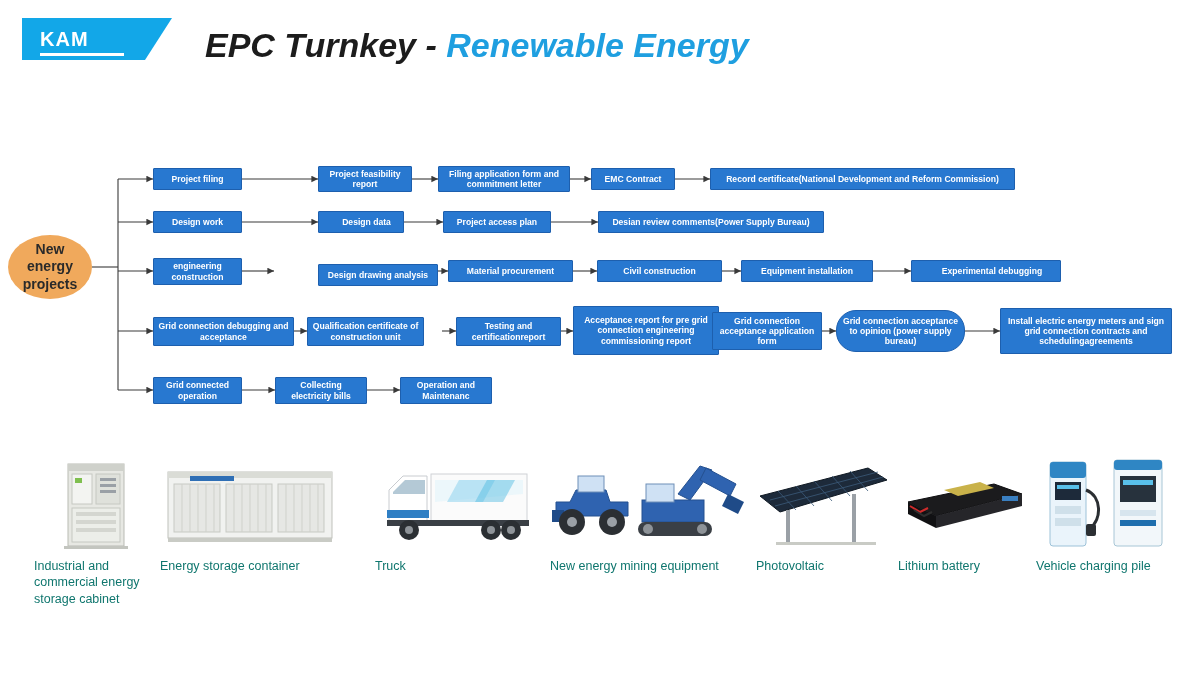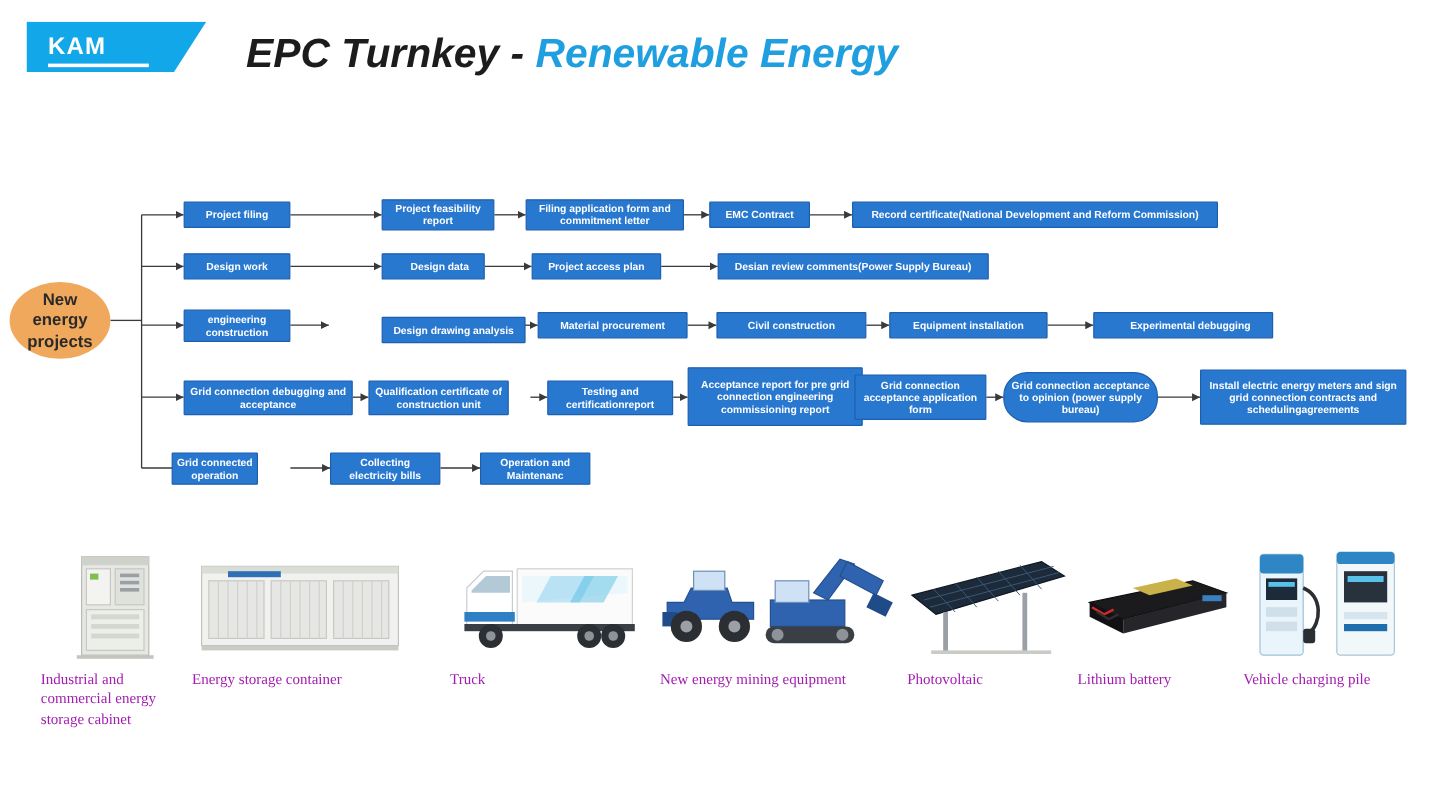--- a/index.html
+++ b/index.html
@@ -105,23 +105,22 @@
     position: relative;
     width: 100%;
     height: 100px;
     display: flex;
     align-items: flex-end;
     justify-content: center;
   }
   .product .caption {
     margin-top: 8px;
     font-size: 12.5px;
-    color: #a21caf;
+    color: #0f766e;
     line-height: 1.3;
-    font-family: Liberation Serif, serif;
   }
 </style>
 </head>
 <body>
 
 <div class="header">
   <div class="logo-shape">
     <span class="logo-text">KAM</span>
   </div>
   <div class="logo-underline"></div>
@@ -197,21 +196,21 @@
   <div class="node" style="left:911px; top:160px; width:150px; height:22px;padding-left:15px;">Experimental debugging</div>
 
   <div class="node" style="left:153px; top:217px; width:141px; height:29px;">Grid connection debugging and acceptance</div>
   <div class="node" style="left:307px; top:217px; width:117px; height:29px;">Qualification certificate of construction unit</div>
   <div class="node" style="left:456px; top:217px; width:105px; height:29px;">Testing and certificationreport</div>
   <div class="node" style="left:573px; top:206px; width:146px; height:49px;">Acceptance report for pre grid connection engineering commissioning report</div>
   <div class="node" style="left:712px; top:212px; width:110px; height:38px;">Grid connection acceptance application form</div>
   <div class="node" style="left:836px; top:210px; width:129px; height:42px;border-radius:20px;">Grid connection acceptance to opinion (power supply bureau)</div>
   <div class="node" style="left:1000px; top:208px; width:172px; height:46px;">Install electric energy meters and sign grid connection contracts and schedulingagreements</div>
 
-  <div class="node" style="left:143px; top:277px; width:72px; height:27px;">Grid connected operation</div>
+  <div class="node" style="left:153px; top:277px; width:89px; height:27px;">Grid connected operation</div>
   <div class="node" style="left:275px; top:277px; width:92px; height:27px;">Collecting electricity bills</div>
   <div class="node" style="left:400px; top:277px; width:92px; height:27px;">Operation and Maintenanc</div>
 </div>
 
 <div class="gallery">
 
   <div class="product" style="left:34px; top:10px; width:125px;">
     <div class="pic">
       <svg width="125" height="100" viewBox="0 0 125 100">
         <rect x="34" y="14" width="56" height="82" fill="#e7e8e3" stroke="#b9bbb4" stroke-width="1"></rect>

